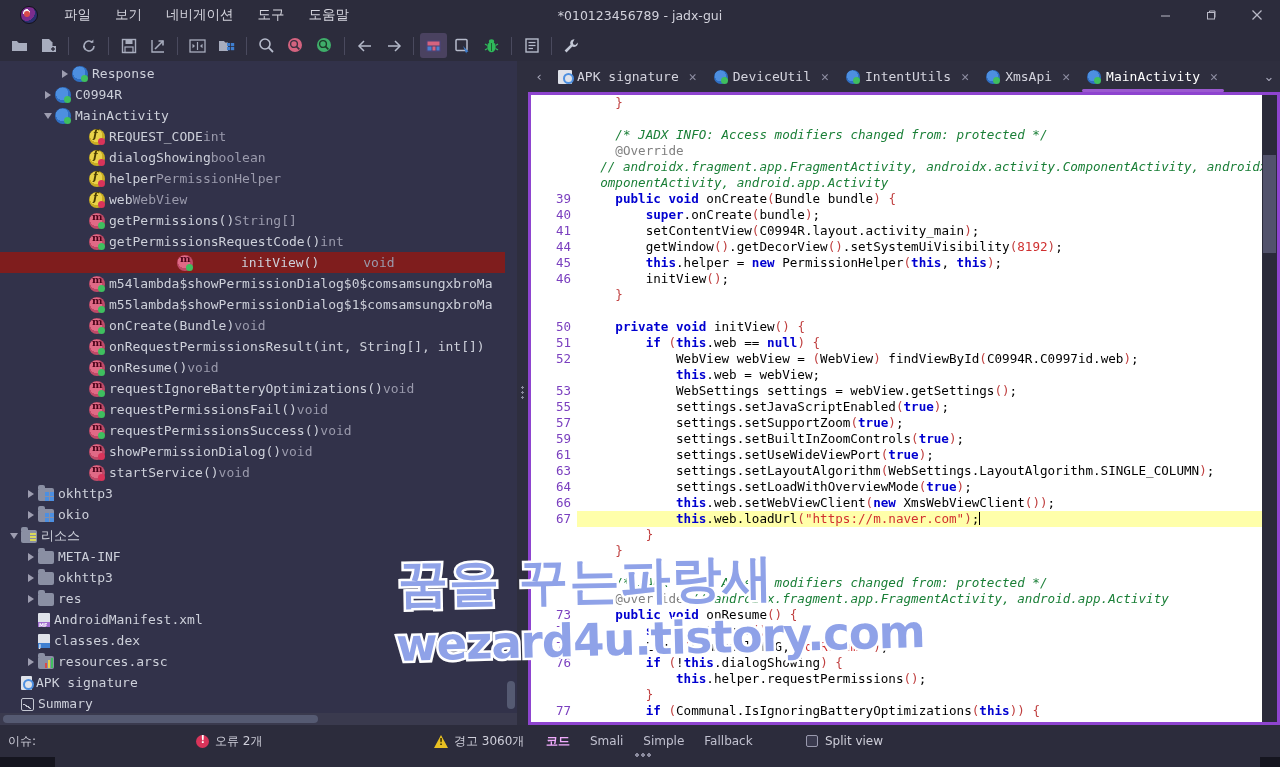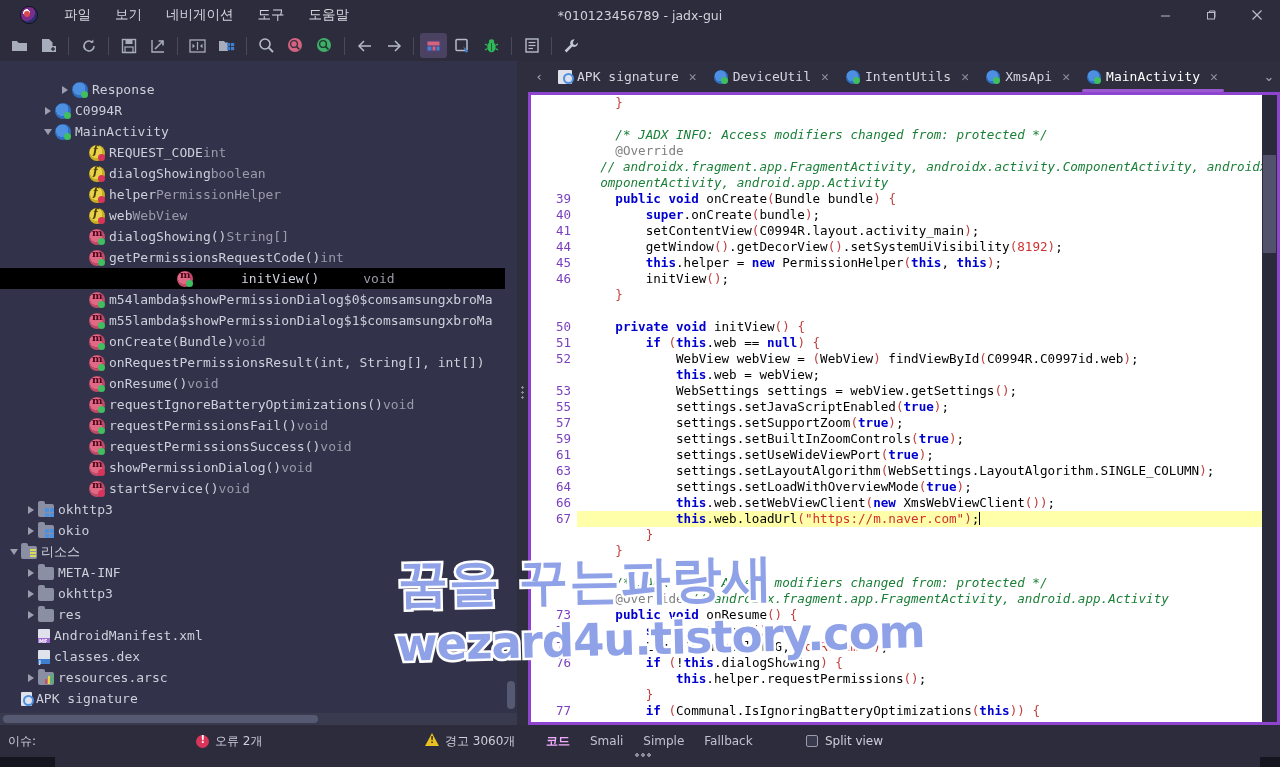--- a/index.html
+++ b/index.html
@@ -54,26 +54,26 @@
     border-radius: 3px; margin: 0 1px;
   }
   .tb.active { background: #4a4260; }
   .tbsep { width: 1px; height: 18px; background: #4a4a5e; margin: 0 5px; }
 
   
   .tree-pane {
     position: absolute; left: 0; top: 61px; width: 517px; height: 664px;
     background: #32324a; overflow: hidden;
   }
-  .tree-inner { position: relative; padding-top: 18px; }
+  .tree-inner { position: relative; padding-top: 2px; }
   .tnode {
     height: 21px; display: flex; align-items: center; white-space: nowrap;
     font-family: "DejaVu Sans Mono", monospace; font-size: 13px; color: #cdd0da;
   }
-  .tnode.sel { background: #000000; gap: 44px; }
+  .tnode.sel { background: #7f1d1d; gap: 44px; }
   .arrow { width: 13px; height: 13px; flex: none; position: relative; }
   .arrow.r::before {
     content: ""; position: absolute; left: 3px; top: 3px;
     border-left: 6px solid #9d9db0; border-top: 4px solid transparent; border-bottom: 4px solid transparent;
   }
   .arrow.d::before {
     content: ""; position: absolute; left: 2px; top: 4px;
     border-top: 6px solid #9d9db0; border-left: 4px solid transparent; border-right: 4px solid transparent;
   }
   .ic { width: 16px; height: 16px; flex: none; margin-right: 4px; position: relative; }
@@ -198,21 +198,21 @@
   .wm1 { left:398px; top:548px; font-size:50px; letter-spacing:1px; transform: rotate(-1deg); }
   .wm2 { left:396px; top:612px; font-size:45px; letter-spacing:-1px; transform: rotate(-1.5deg); }
 
   
   .statusbar {
     position:absolute; left:0; top:725px; width:1280px; height:32px; background:#2c2c3c;
     display:flex; align-items:center; font-family:"DejaVu Sans", sans-serif; font-size:12px; color:#cfcfda;
   }
   .sb-issues { margin-left:8px; }
   .sb-err { position:absolute; left:196px; display:flex; align-items:center; gap:6px; }
-  .sb-warn { position:absolute; left:425px; display:flex; gap:6px; }
+  .sb-warn { position:absolute; left:434px; display:flex; align-items:center; gap:6px; }
   .err-dot { width:13px; height:13px; border-radius:50%; background:#d9345a; position:relative; flex:none; }
   .err-dot::after { content:"!"; position:absolute; left:4.5px; top:-1px; font:bold 10px "DejaVu Sans",sans-serif; color:#fff; }
   .warn-tri { width:0;height:0; border-left:7px solid transparent;border-right:7px solid transparent;border-bottom:13px solid #e8c022; position:relative; flex:none;}
   .warn-tri::after { content:"!"; position:absolute; left:-2px; top:2px; font:bold 9px "DejaVu Sans",sans-serif; color:#3a3000; }
   .sb-modes { position:absolute; left:536px; display:flex; align-items:center; gap:0px; }
   .sb-mode { padding:3px 10px; color:#c2c2d0; }
   .sb-mode.active { color:#f0abfc;font-weight:bold; }
   .sb-split { position:absolute; left:806px; display:flex; align-items:center; gap:7px; }
   .cb { width:12px; height:12px; border:1px solid #9a9aae; background:#3a3a4e; border-radius:2px; }
   .dots3 {
@@ -437,21 +437,21 @@
           <span style="width: 76px; flex: 0 0 auto;"></span>
           <span class="arrow"></span>
           <span class="ic ic-field"></span>
           <span class="tlabel">web</span>
           <span class="ttype"> WebView</span>
         </div>
         <div class="tnode">
           <span style="width: 76px; flex: 0 0 auto;"></span>
           <span class="arrow"></span>
           <span class="ic ic-method"></span>
-          <span class="tlabel">dialogShowing()</span>
+          <span class="tlabel">getPermissions()</span>
           <span class="ttype"> String[]</span>
         </div>
         <div class="tnode">
           <span style="width: 76px; flex: 0 0 auto;"></span>
           <span class="arrow"></span>
           <span class="ic ic-method"></span>
           <span class="tlabel">getPermissionsRequestCode()</span>
           <span class="ttype"> int</span>
         </div>
         <div class="tnode sel">

